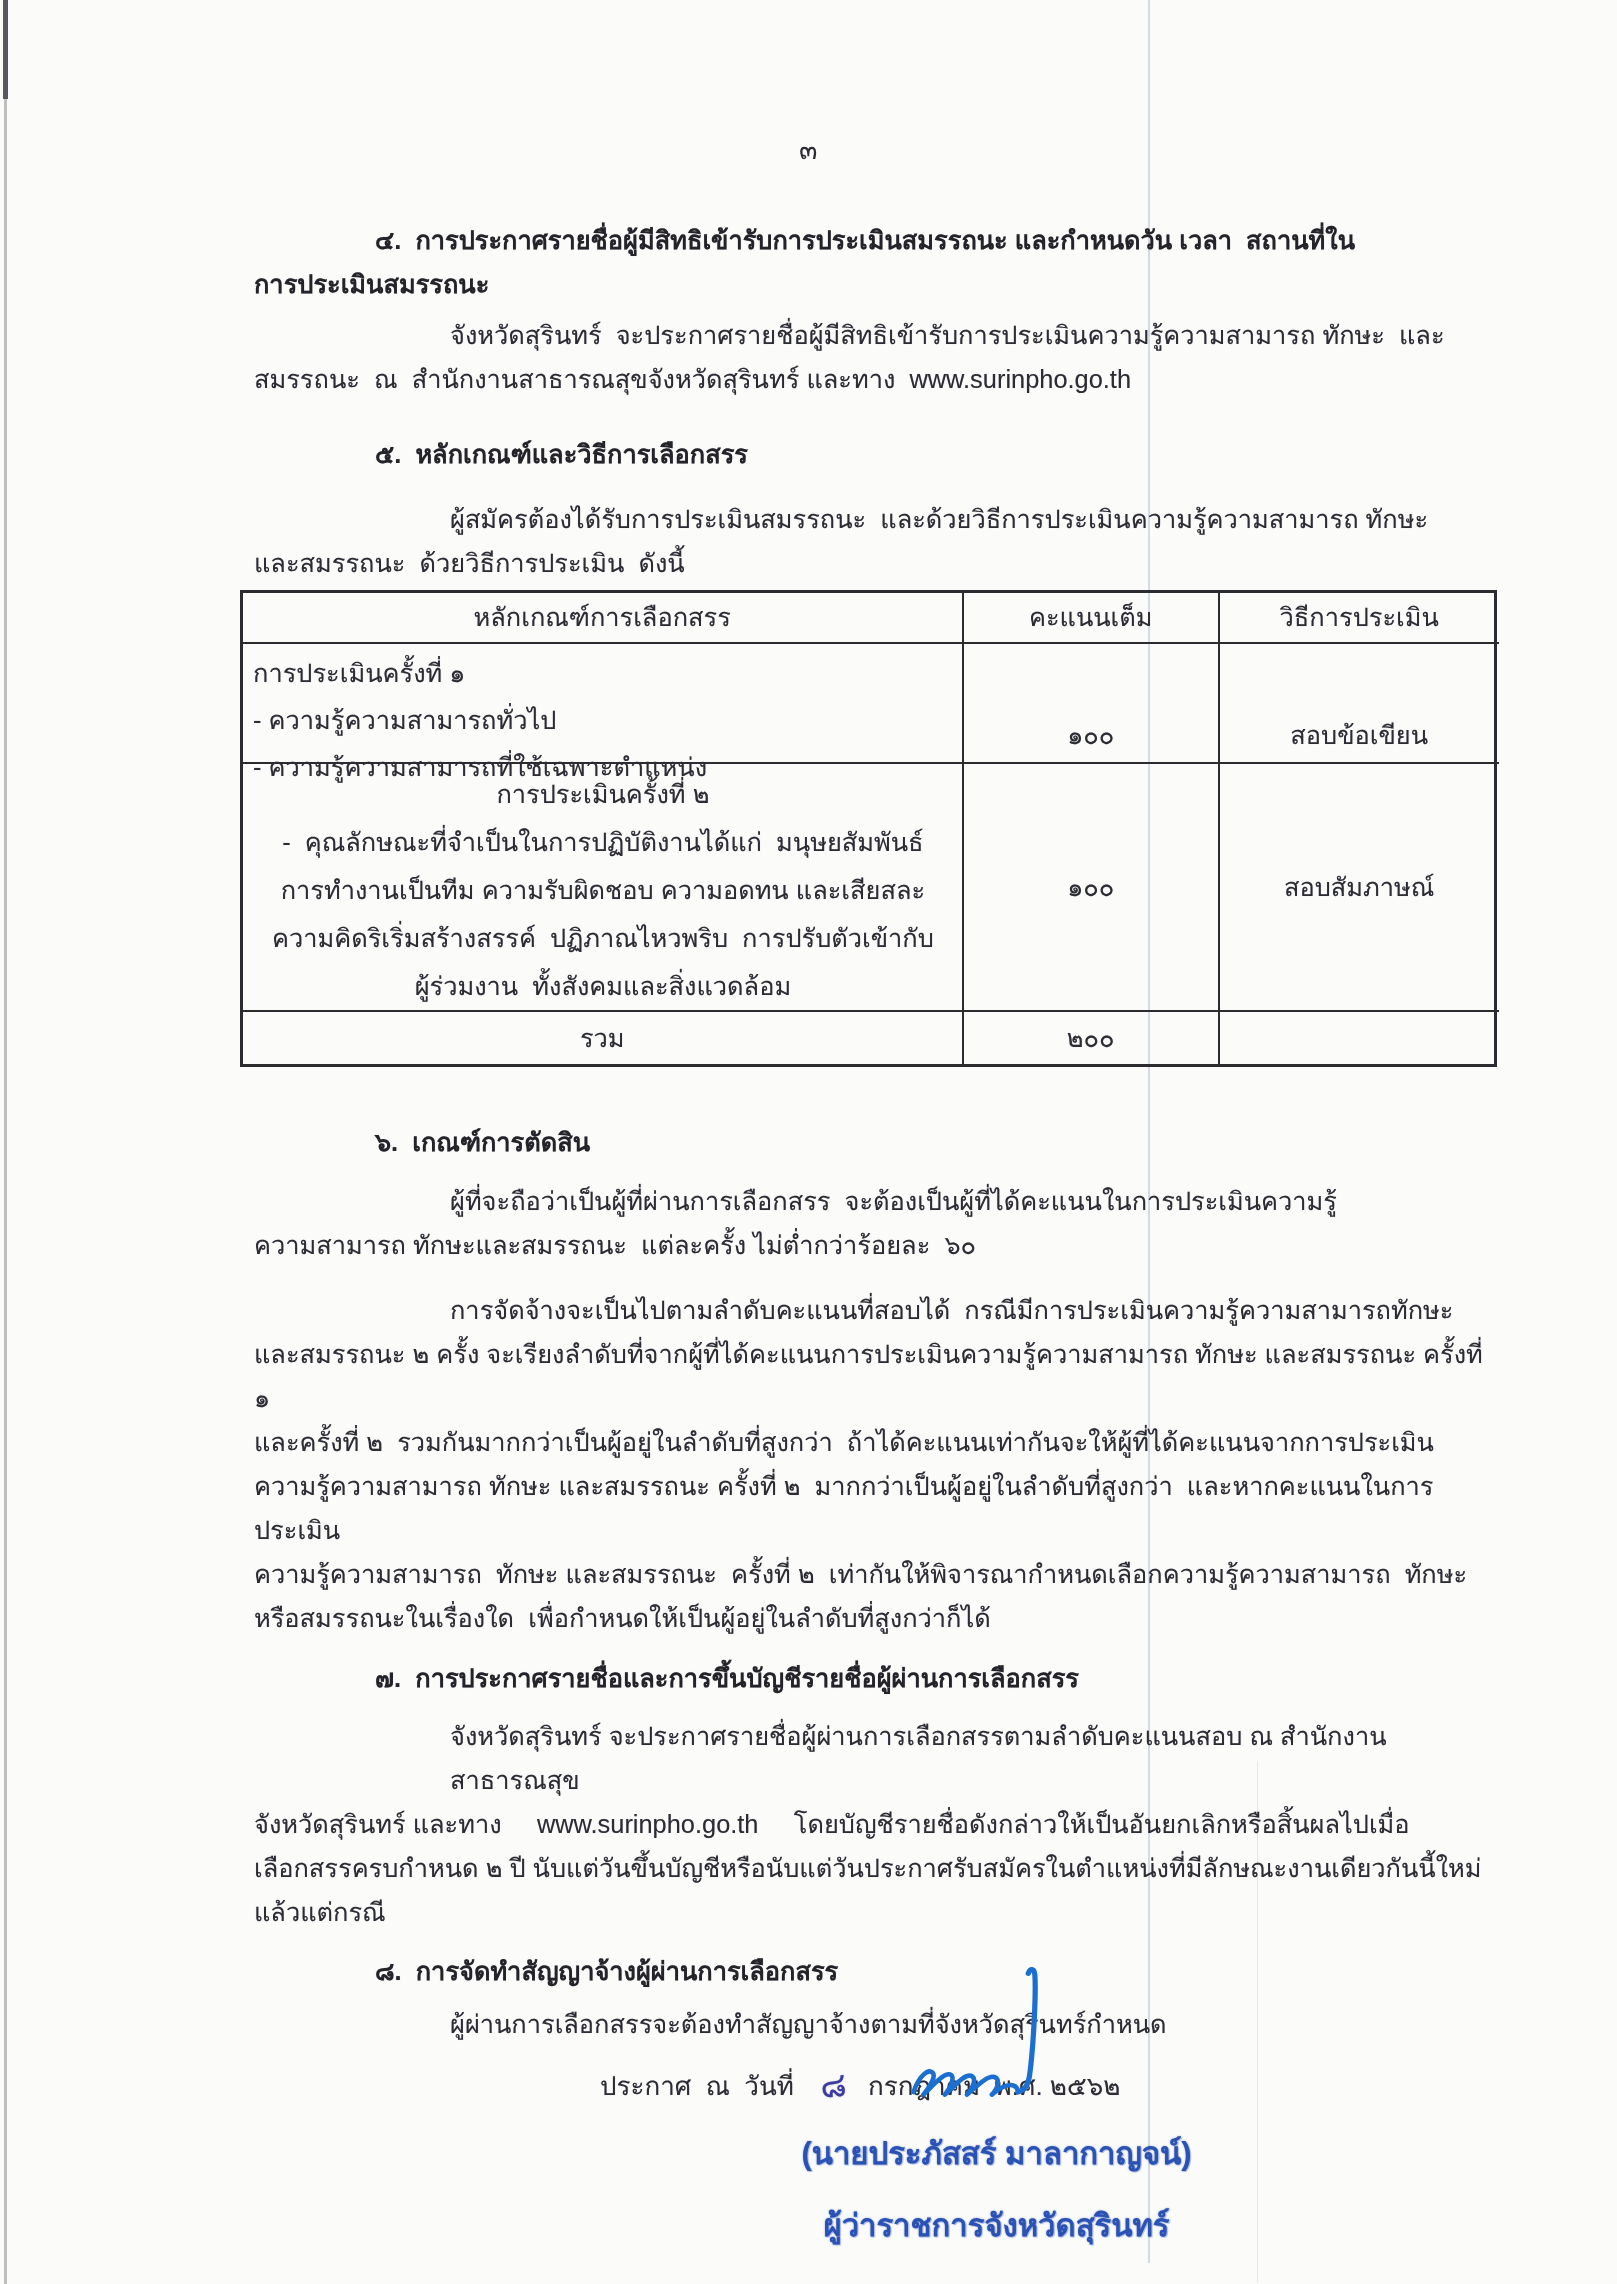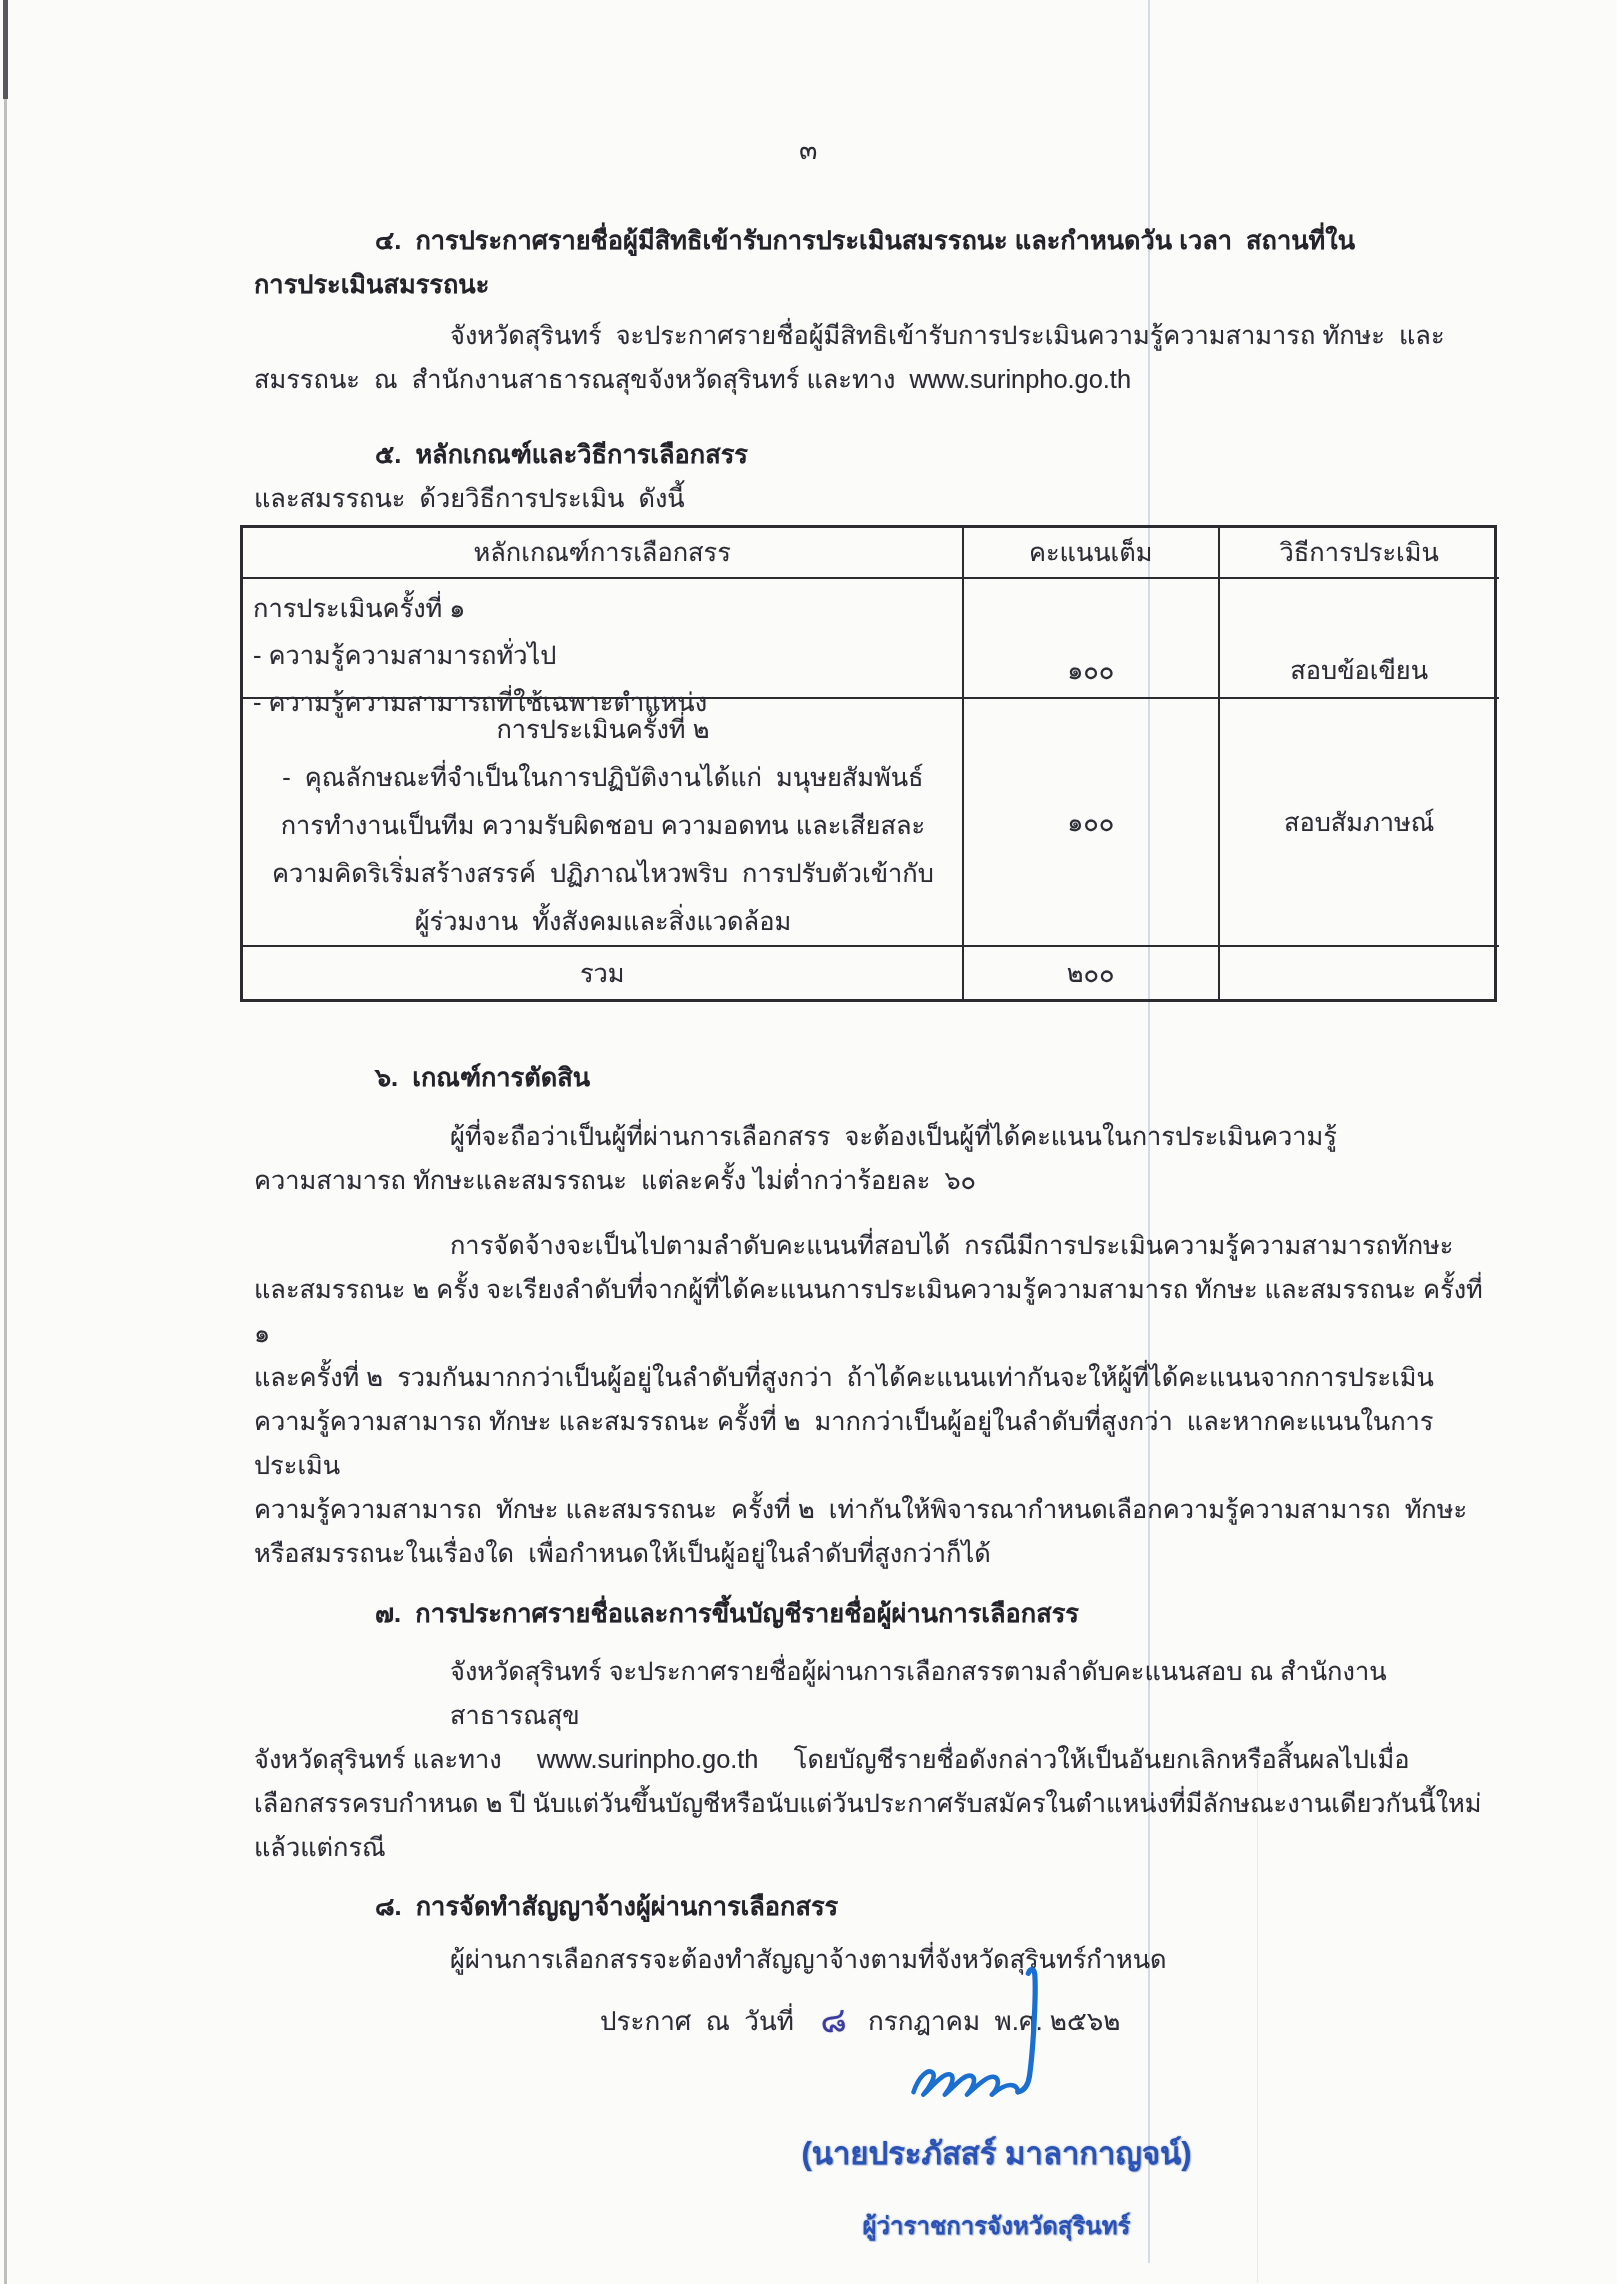--- a/index.html
+++ b/index.html
@@ -101,21 +101,21 @@
   .stamp{
     position:absolute;left:703px;top:2133px;width:587px;
     text-align:center;color:#2a52b4;font-weight:700;
   }
   .stamp .name{
     font-size:31px;line-height:42px;
     text-shadow:0 0 2px rgba(42,82,180,0.55), 1.3px 0.7px 0 rgba(42,82,180,0.25);
   }
   .stamp .title{
     margin-top:30px;
-    font-size:24px;line-height:42px;
+    font-size:31px;line-height:42px;
     text-shadow:0 0 2px rgba(42,82,180,0.55), 1.3px 0.7px 0 rgba(42,82,180,0.25);
   }
 </style>
 </head>
 <body>
 
 <div class="page">
 
   <div class="edge-line"></div>
   <div class="edge-line-dark"></div>
@@ -125,20 +125,21 @@
   <div class="page-num">๓</div>
 
   <div class="content">
 
     <div class="line heading mt-head4">๔.  การประกาศรายชื่อผู้มีสิทธิเข้ารับการประเมินสมรรถนะ และกำหนดวัน เวลา  สถานที่ใน</div>
     <div class="line heading-cont">การประเมินสมรรถนะ</div>
     <div class="line p-first mt-para4">จังหวัดสุรินทร์  จะประกาศรายชื่อผู้มีสิทธิเข้ารับการประเมินความรู้ความสามารถ ทักษะ  และ</div>
     <div class="line">สมรรถนะ  ณ  สำนักงานสาธารณสุขจังหวัดสุรินทร์ และทาง  www.surinpho.go.th</div>
 
     <div class="line heading mt-head5">๕.  หลักเกณฑ์และวิธีการเลือกสรร</div>
+    <div class="line p-first mt-para5">ผู้สมัครต้องได้รับการประเมินสมรรถนะ  และด้วยวิธีการประเมินความรู้ความสามารถ ทักษะ</div>
     <div class="line">และสมรรถนะ  ด้วยวิธีการประเมิน  ดังนี้</div>
 
     <div class="tbl">
       <div class="cell th">หลักเกณฑ์การเลือกสรร</div>
       <div class="cell th">คะแนนเต็ม</div>
       <div class="cell th">วิธีการประเมิน</div>
 
       <div class="cell crit row1-h">
         <div class="line">การประเมินครั้งที่ ๑</div>
         <div class="line">- ความรู้ความสามารถทั่วไป</div>

